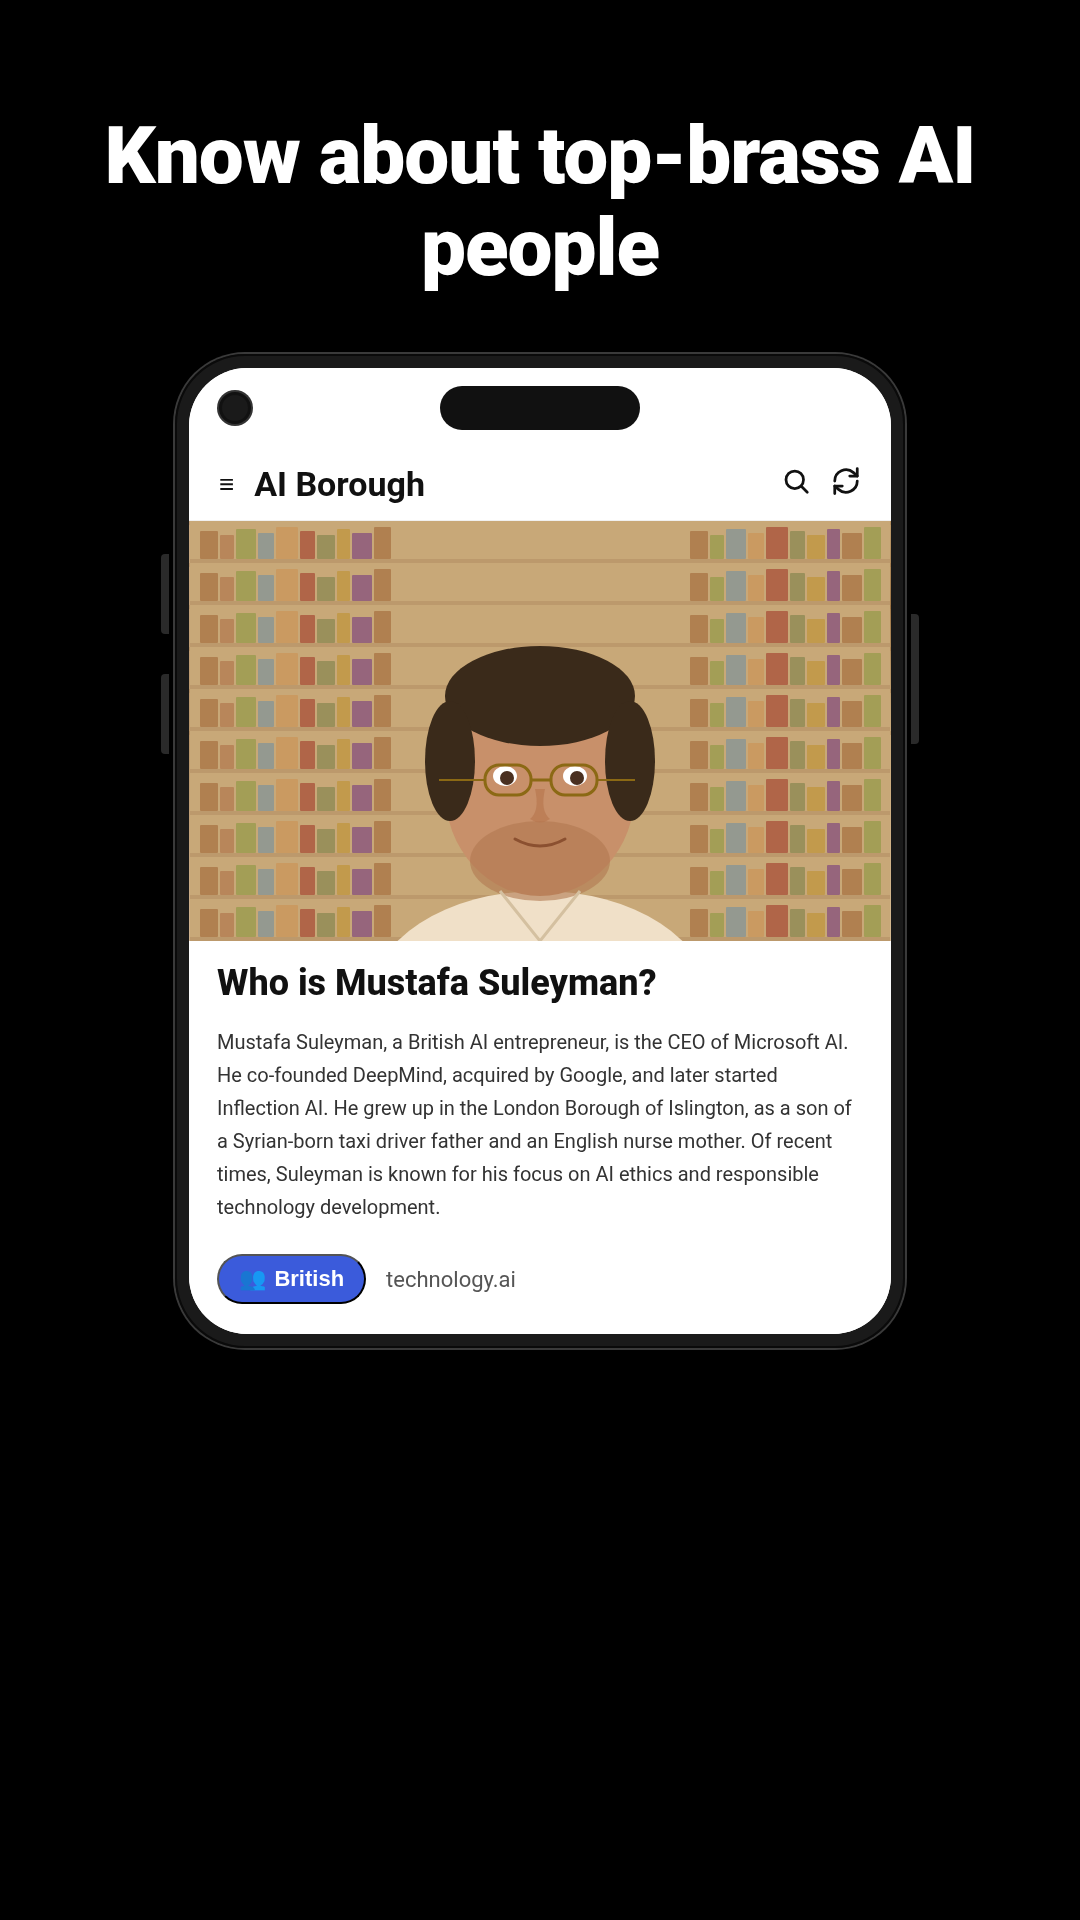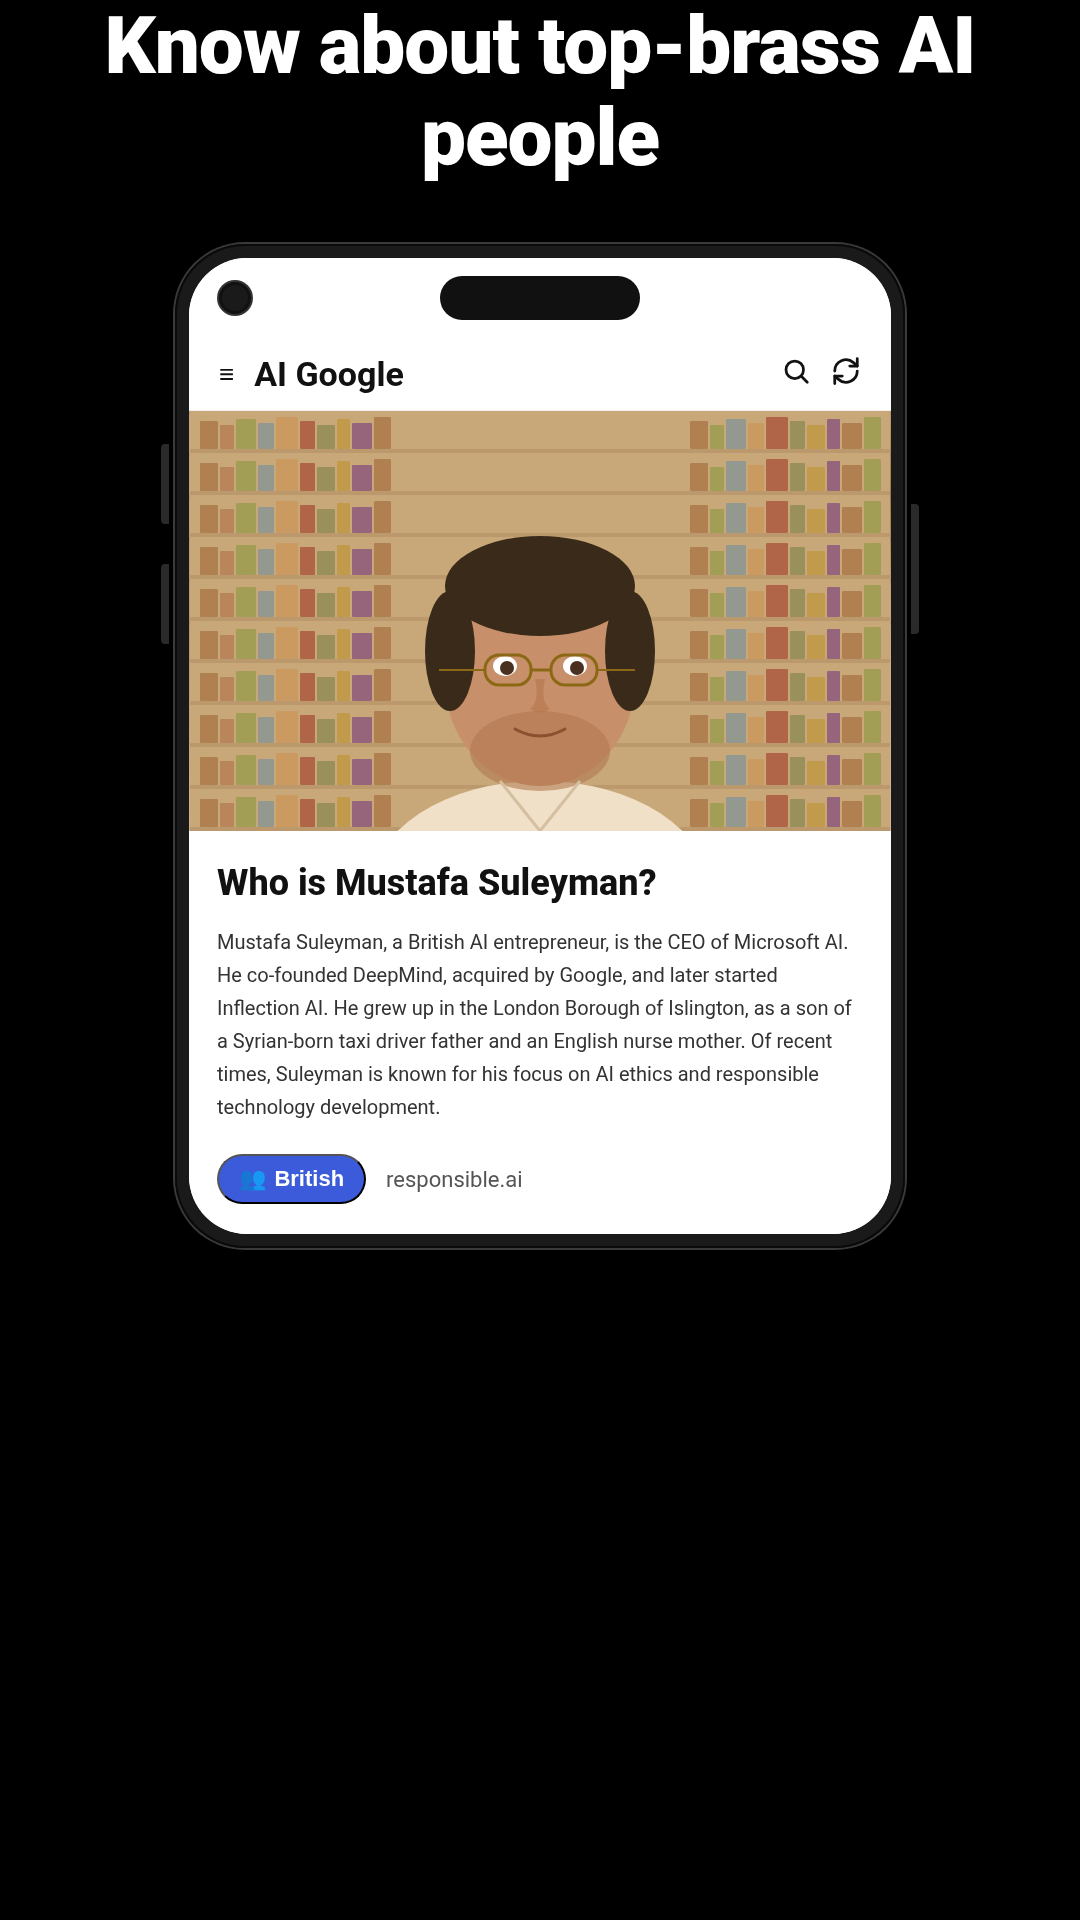--- a/index.html
+++ b/index.html
@@ -15,20 +15,21 @@
       font-family: -apple-system, BlinkMacSystemFont, 'Segoe UI', Roboto, sans-serif;
       overflow: hidden;
     }
 
     .hero-title {
       color: #fff;
       font-size: 80px;
       font-weight: 900;
       text-align: center;
       line-height: 1.15;
+      margin-top: 110px;
       margin-bottom: 60px;
       padding: 0 60px;
       letter-spacing: -1px;
     }
 
     
     .phone-frame {
       width: 730px;
       background: #1a1a1a;
       border-radius: 70px;
@@ -187,21 +188,21 @@
         transparent,
         transparent 38px,
         rgba(139, 90, 43, 0.3) 38px,
         rgba(139, 90, 43, 0.3) 42px
       );
       opacity: 0.6;
     }
 
     
     .article-content {
-      padding: 30px 28px 30px;
+      padding: 20px 28px 30px;
       background: #fff;
     }
 
     .article-title {
       font-size: 36px;
       font-weight: 800;
       color: #111;
       margin-bottom: 20px;
       line-height: 1.25;
     }
@@ -250,21 +251,21 @@
   <div class="phone-inner">
 
     <div class="phone-top-bar">
       <div class="camera-dot"></div>
       <div class="dynamic-island"></div>
       <div style="width:32px;"></div>
     </div>
 
     <div class="app-bar">
       <span class="menu-icon">≡</span>
-      <span class="app-title">AI Google</span>
+      <span class="app-title">AI Borough</span>
       <div class="app-bar-actions">
         <span class="action-icon">
           
           <svg width="30" height="30" viewBox="0 0 24 24" fill="none" stroke="#111" stroke-width="2.2" stroke-linecap="round" stroke-linejoin="round">
             <circle cx="11" cy="11" r="7"></circle>
             <line x1="21" y1="21" x2="16.65" y2="16.65"></line>
           </svg>
         </span>
         <span class="action-icon">
           
@@ -351,18 +352,18 @@
 
     <div class="article-content">
       <h2 class="article-title">Who is Mustafa Suleyman?</h2>
       <p class="article-body">Mustafa Suleyman, a British AI entrepreneur, is the CEO of Microsoft AI. He co-founded DeepMind, acquired by Google, and later started Inflection AI. He grew up in the London Borough of Islington, as a son of a Syrian-born taxi driver father and an English nurse mother. Of recent times, Suleyman is known for his focus on AI ethics and responsible technology development.</p>
 
       <div class="article-footer">
         <button class="tag-people">
           <span class="tag-icon">👥</span>
           <span>British</span>
         </button>
-        <span class="source-label">responsible.ai</span>
+        <span class="source-label">technology.ai</span>
       </div>
     </div>
 
   </div>
 </div>
 
 </body></html>

